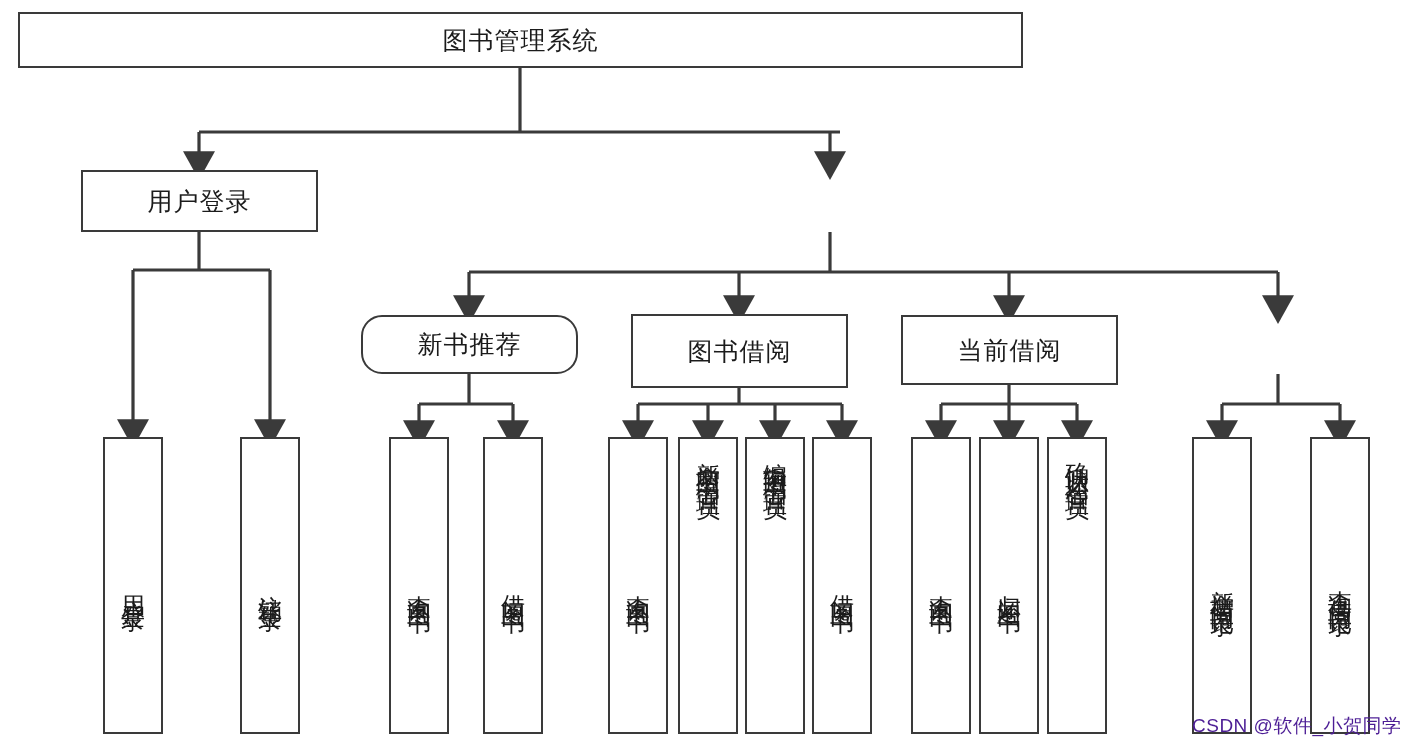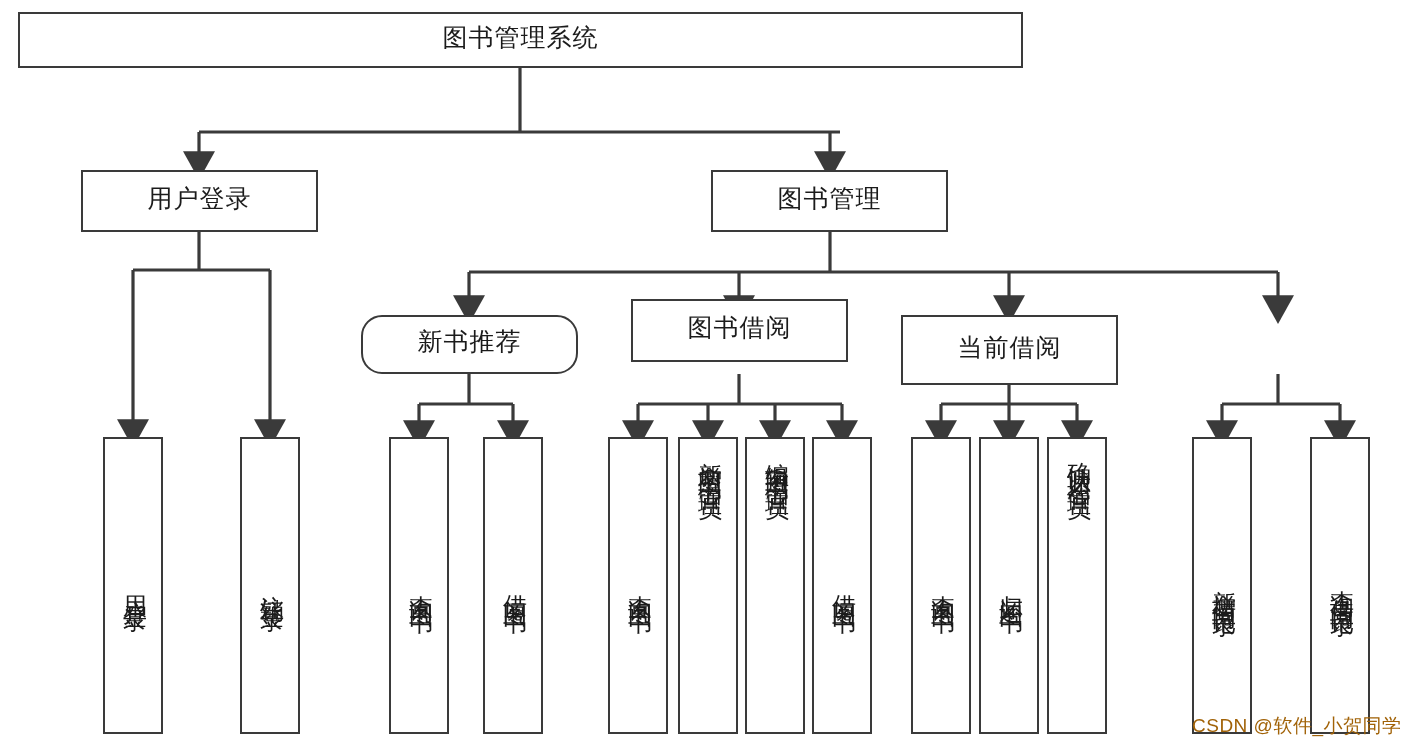--- a/index.html
+++ b/index.html
@@ -29,21 +29,20 @@
   .node {
     position: absolute;
     box-sizing: border-box;
     border: 2.5px solid #3a3a3a;
     background: #ffffff;
     display: flex;
     align-items: center;
     justify-content: center;
     color: #1b1b1b;
     line-height: 1.05;
-    font-family: Liberation Mono, monospace;
   }
   .node.horiz {
     font-size: 25px;
     letter-spacing: 1px;
   }
   .node.root {
     font-size: 25px;
   }
   .node.leaf {
     font-size: 24px;
@@ -61,21 +60,21 @@
   }
   .node.leaf.centered {
     align-items: center;
     padding-top: 0;
   }
   #watermark {
     position: absolute;
     left: 1192px;
     top: 713px;
     font-size: 19px;
-    color: #a16207;
+    color: #4c1d95;
     white-space: nowrap;
     letter-spacing: 0.5px;
     font-family: "Liberation Sans", "DejaVu Sans", sans-serif;
   }
 </style>
 </head>
 <body>
 
 <div id="canvas">
 
@@ -130,28 +129,25 @@
     </g>
   </svg>
 
   <div class="node root horiz" style="left:18px; top:12px; width:1005px; height:56px;">
     <span>图书管理系统</span>
   </div>
 
   <div class="node horiz" style="left:81px; top:170px; width:237px; height:62px;">
     <span>用户登录</span>
   </div>
-  <div class="node horiz" style="left:711px; top:170px; width:237px; height:62px;">
-    <span>图书管理</span>
-  </div>
 
   <div class="node horiz" style="left:361px; top:315px; width:217px; height:59px;border-radius:21px;">
     <span>新书推荐</span>
   </div>
-  <div class="node horiz" style="left:631px; top:299px; width:217px; height:63px;">
+  <div class="node horiz" style="left:631px; top:314px; width:217px; height:74px;">
     <span>图书借阅</span>
   </div>
   <div class="node horiz" style="left:901px; top:315px; width:217px; height:70px;">
     <span>当前借阅</span>
   </div>
 
   <div class="node leaf centered" style="left:103px; top:437px; width:60px; height:297px;">
     <span class="vtext">用户登录</span>
   </div>
   <div class="node leaf centered" style="left:240px; top:437px; width:60px; height:297px;">

